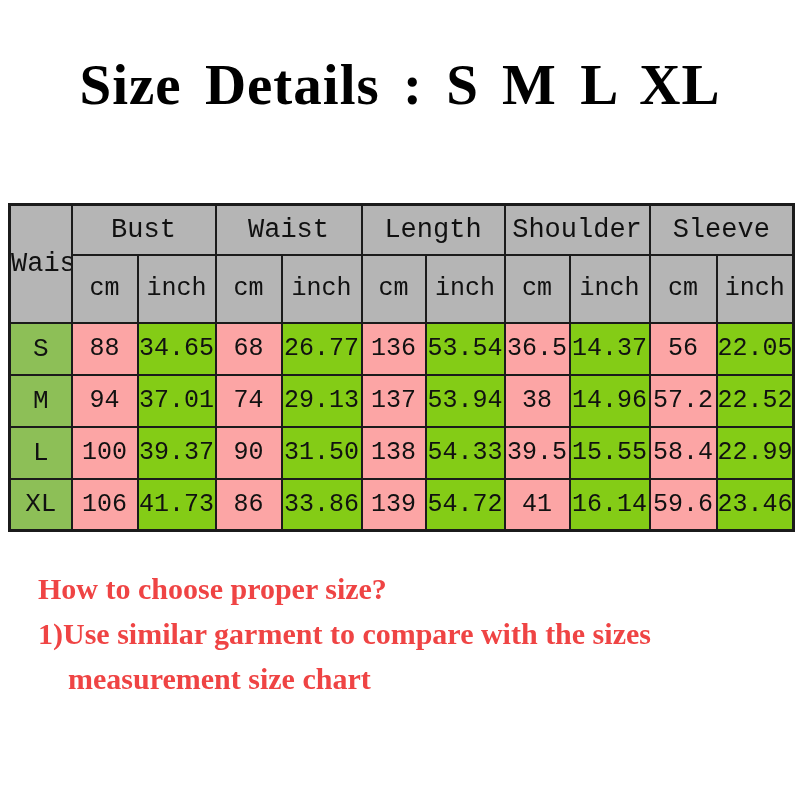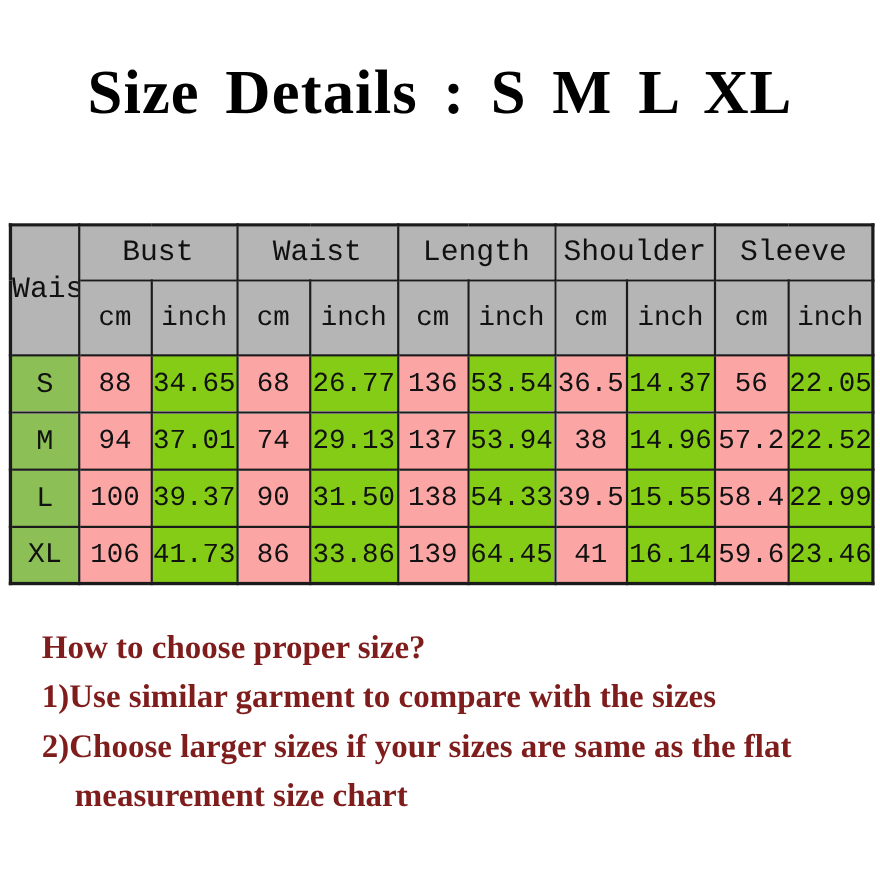--- a/index.html
+++ b/index.html
@@ -72,21 +72,21 @@
     font-size: 25px;
   }
 
   .notes {
     position: absolute;
     top: 566px;
     left: 38px;
     width: 740px;
     font-family: "Liberation Serif", serif;
     font-weight: bold;
-    color: #7f1d1d;
+    color: #ef4444;
     font-size: 30px;
   }
   .notes .line {
     line-height: 45px;
     white-space: nowrap;
   }
   .notes .cont {
     padding-left: 30px;
   }
 </style>
@@ -171,27 +171,26 @@
       <td class="cm">58.4</td>
       <td class="in">22.99</td>
     </tr>
     <tr class="data-row">
       <th class="size-cell">XL</th>
       <td class="cm">106</td>
       <td class="in">41.73</td>
       <td class="cm">86</td>
       <td class="in">33.86</td>
       <td class="cm">139</td>
-      <td class="in">64.45</td>
+      <td class="in">54.72</td>
       <td class="cm">41</td>
       <td class="in">16.14</td>
       <td class="cm">59.6</td>
       <td class="in">23.46</td>
     </tr>
   </tbody>
 </table>
 
 <div class="notes">
   <div class="line">How to choose proper size?</div>
   <div class="line">1)Use similar garment to compare with the sizes</div>
-  <div class="line">2)Choose larger sizes if your sizes are same as the flat</div>
   <div class="line cont">measurement size chart</div>
 </div>
 
 </body></html>

